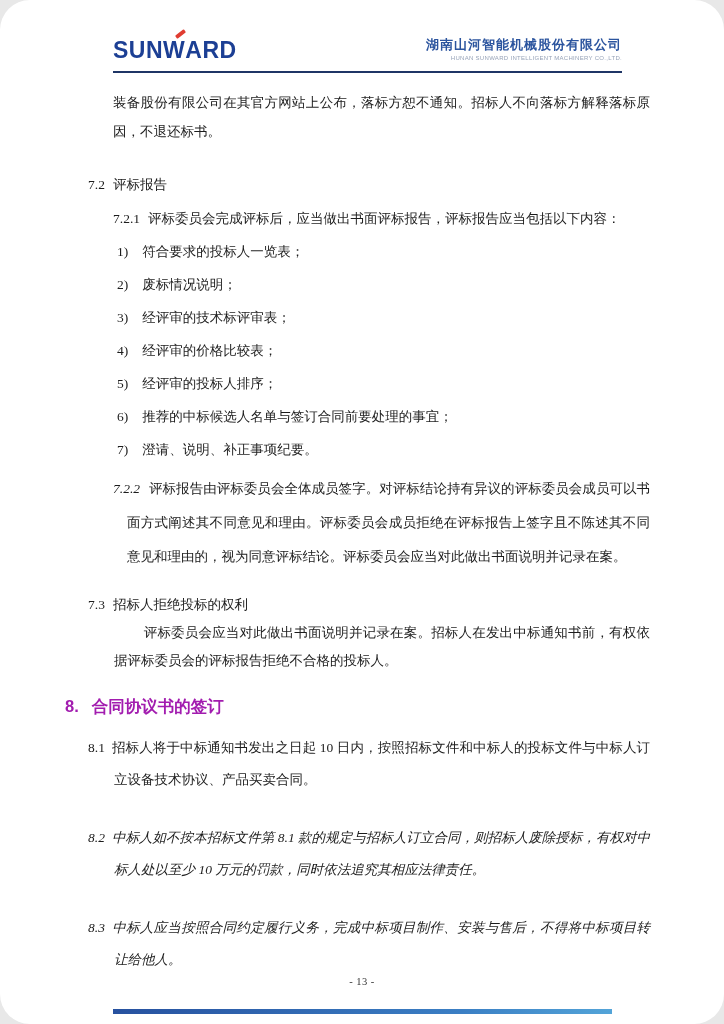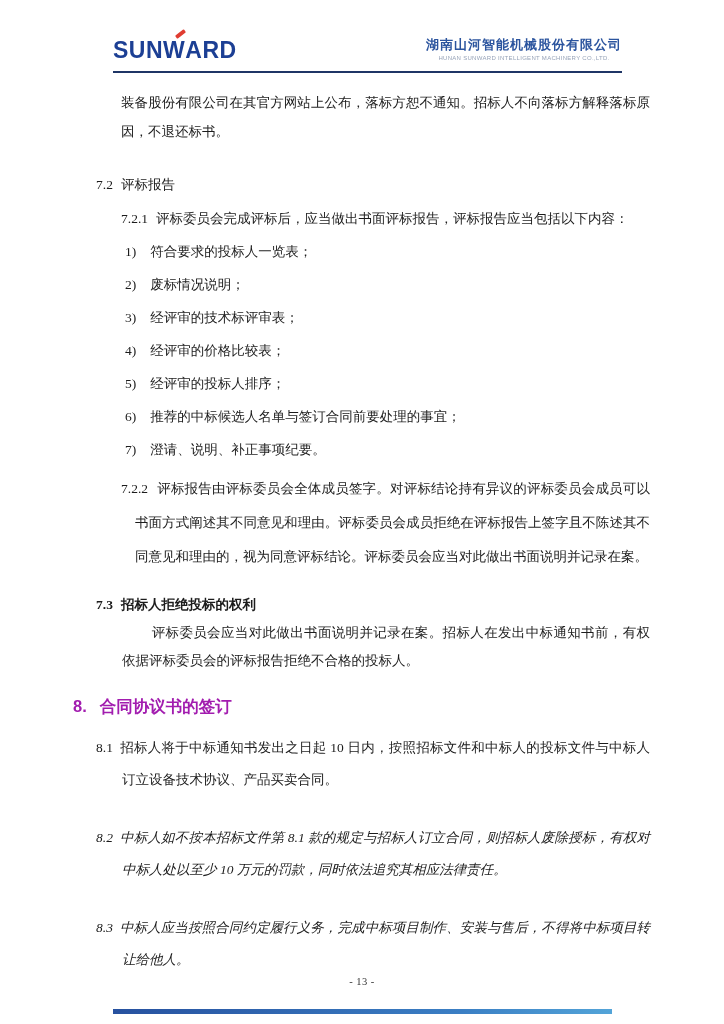--- a/index.html
+++ b/index.html
@@ -6,20 +6,21 @@
   html, body { background: #e8e8e8; }
   .page {
     position: relative;
     width: 724px;
     height: 1024px;
     margin: 0 auto;
     background: #ffffff;
     overflow: hidden;
     font-family: "Liberation Serif", "DejaVu Serif", serif;
     color: #1c1c1c;
+    border-radius: 30px;
   }
 
   
   .header {
     position: absolute;
     left: 113px;
     right: 102px;
     top: 38px;
     display: flex;
     justify-content: space-between;
@@ -40,21 +41,21 @@
   .logo .red-tick {
     position: absolute;
     top: -7px;
     right: -1px;
     width: 11px;
     height: 4px;
     background: #e03c31;
     transform: rotate(-38deg);
     border-radius: 1px;
   }
-  .company { text-align: center; line-height: 1.15; }
+  .company { text-align: right; line-height: 1.15; }
   .company-cn {
     font-family: "Liberation Sans", "DejaVu Sans", sans-serif;
     font-weight: 700;
     font-size: 13px;
     letter-spacing: 1px;
     color: #2b549e;
     white-space: nowrap;
   }
   .company-en {
     font-family: "Liberation Sans", "DejaVu Sans", sans-serif;
@@ -62,36 +63,36 @@
     letter-spacing: 0.3px;
     color: #97a3b8;
     margin-top: 2px;
     white-space: nowrap;
   }
 
   
   .content {
     position: absolute;
     top: 84px;
-    left: 121px;
+    left: 113px;
     right: 74px;
     font-size: 13.5px;
     text-align: justify;
   }
   .intro { line-height: 29px; margin-top: 4px; }
   .sec-head { margin-top: 28px; margin-left: -25px; line-height: 22px; white-space: nowrap; }
   .sec-head .num { margin-right: 8px; }
   .clause-721 { margin-top: 12px; line-height: 22px; }
   .clause-721 .num { margin-right: 8px; }
   .report-list { margin-top: 11px; margin-left: 4px; list-style: none; }
   .report-list li { line-height: 21px; margin-bottom: 12px; }
   .report-list .li-num { margin-right: 14px; }
   .clause-722 { margin-top: 0px; margin-left: 14px; text-indent: -14px; line-height: 34px; }
-  .clause-722 .num { margin-right: 9px; }
-  .sec73-head { margin-top: 20px; margin-left: -25px; line-height: 22px; white-space: nowrap; font-weight: bold; }
+  .clause-722 .num { margin-right: 9px; font-style: italic; }
+  .sec73-head { margin-top: 20px; margin-left: -25px; line-height: 22px; white-space: nowrap; }
   .sec73-head .num { margin-right: 8px; }
   .p73 { margin-top: 3px; margin-left: 1px; text-indent: 2.2em; line-height: 28px; }
   .h8 {
     margin-top: 18px;
     margin-left: -48px;
     font-family: "Liberation Sans", "DejaVu Sans", sans-serif;
     font-weight: 700;
     font-size: 16.5px;
     line-height: 26px;
     color: #a21caf;

